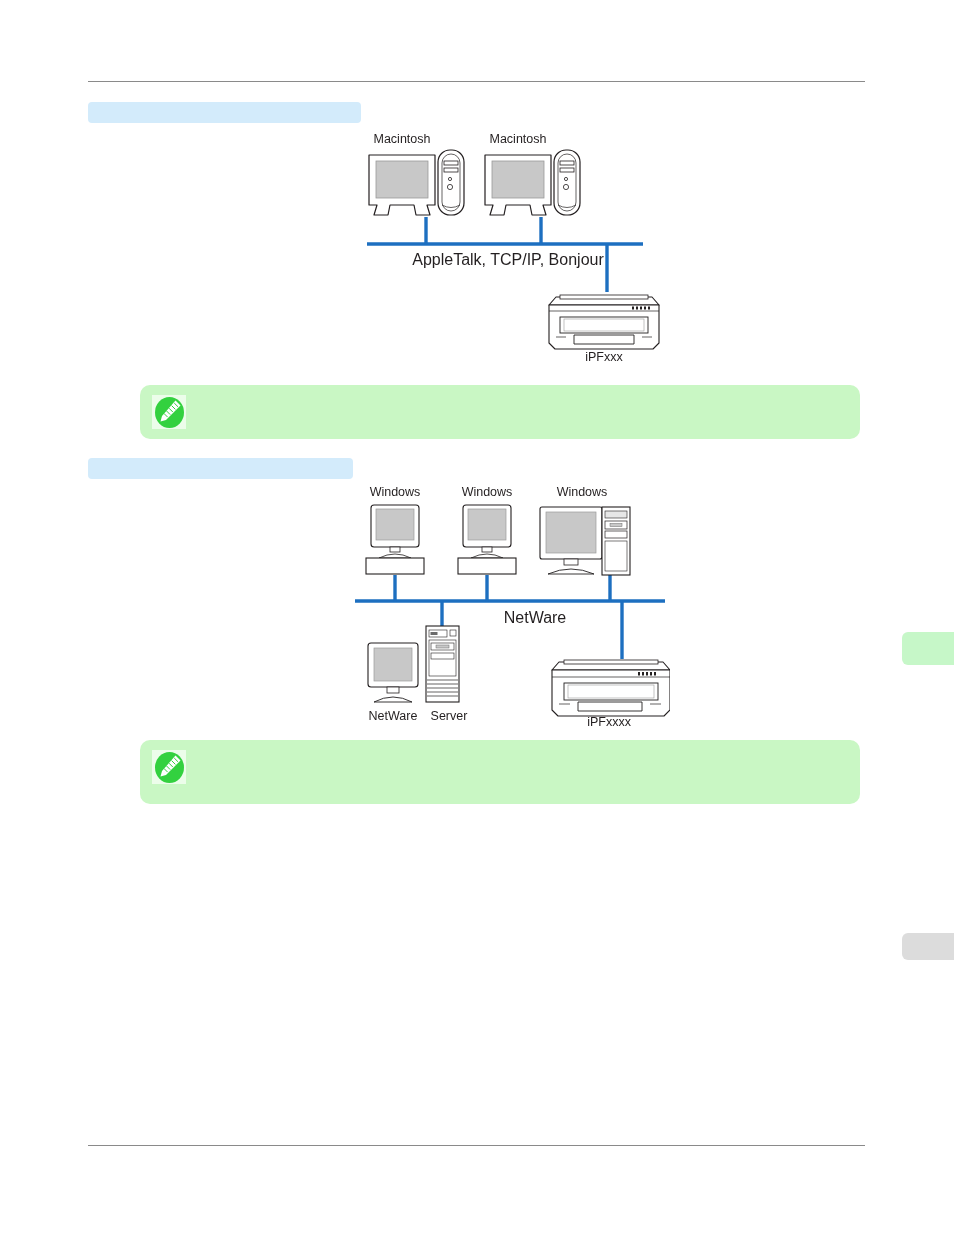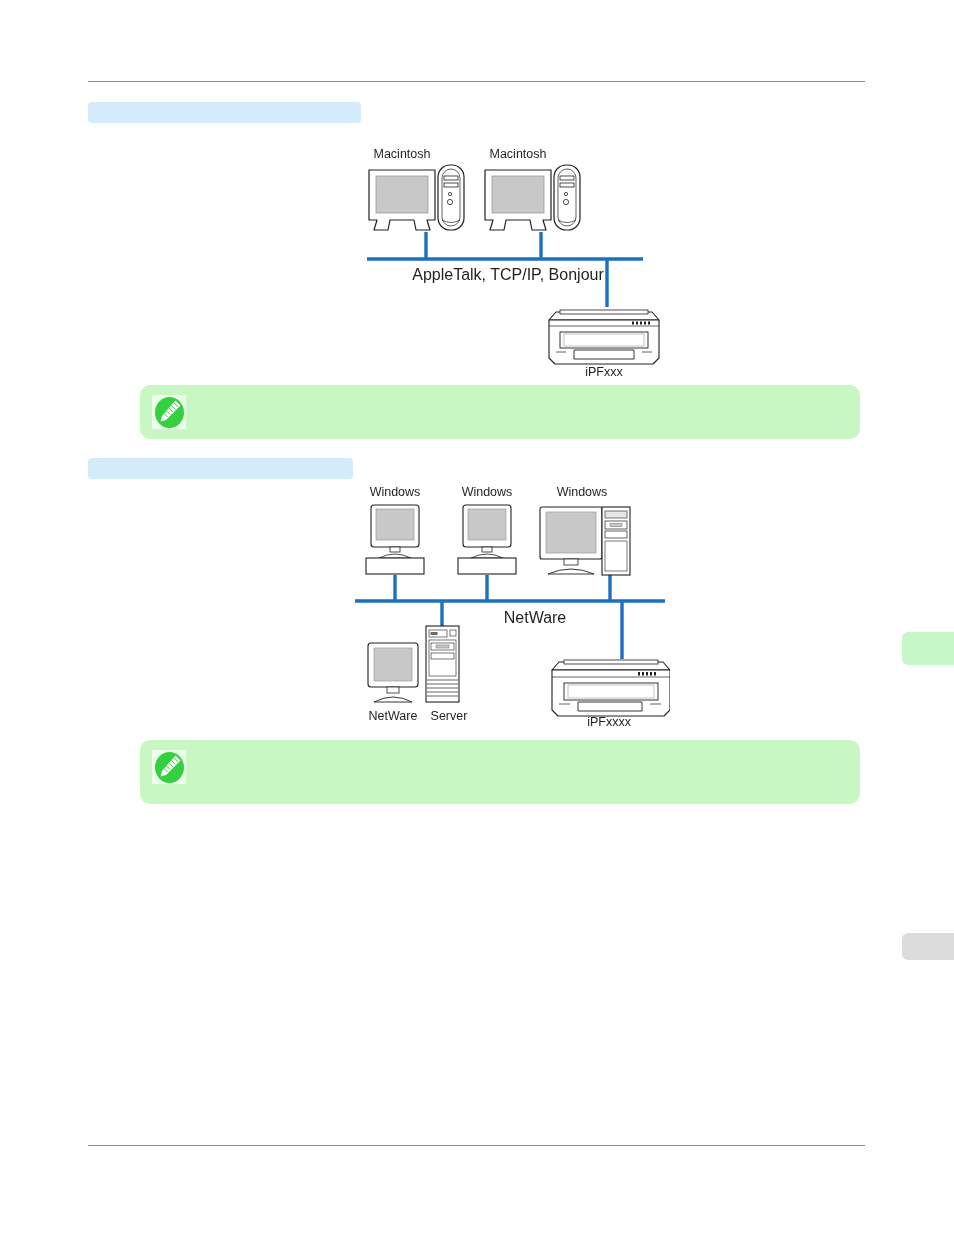--- a/index.html
+++ b/index.html
@@ -76,21 +76,21 @@
     border-radius: 50%;
     background: #33d13f;
   }
   .note-icon svg { position: absolute; left: 3px; top: 2px; }
 
   
   .diagram {
     position: absolute;
     background: #ffffff;
   }
-  #diagram-macintosh { left: 360px; top: 140px; width: 300px; height: 240px; }
+  #diagram-macintosh { left: 360px; top: 125px; width: 300px; height: 240px; }
   #diagram-netware   { left: 350px; top: 480px; width: 320px; height: 250px; text-align: center; }
 
   .diagram svg { display: block; }
 
   
 </style>
 </head>
 <body>
 
 <div id="page">

